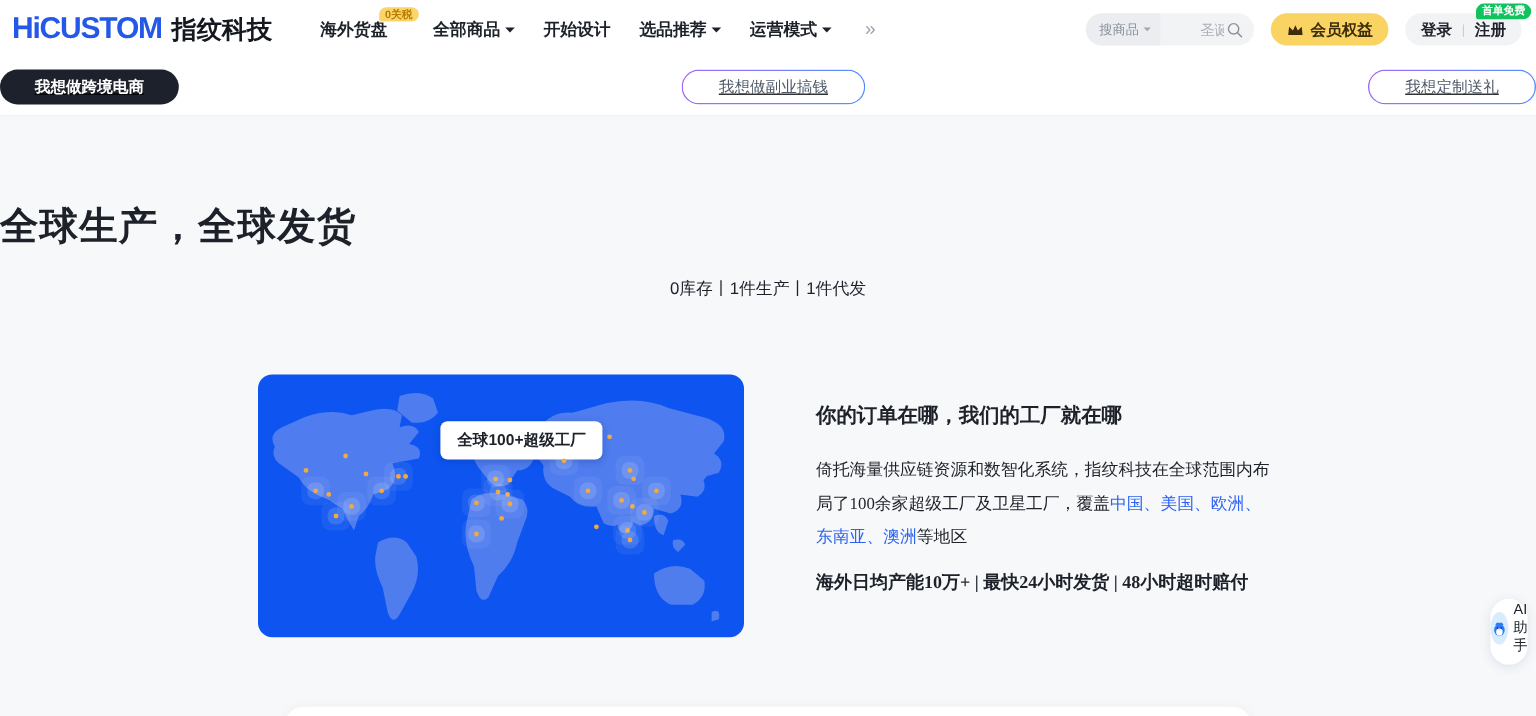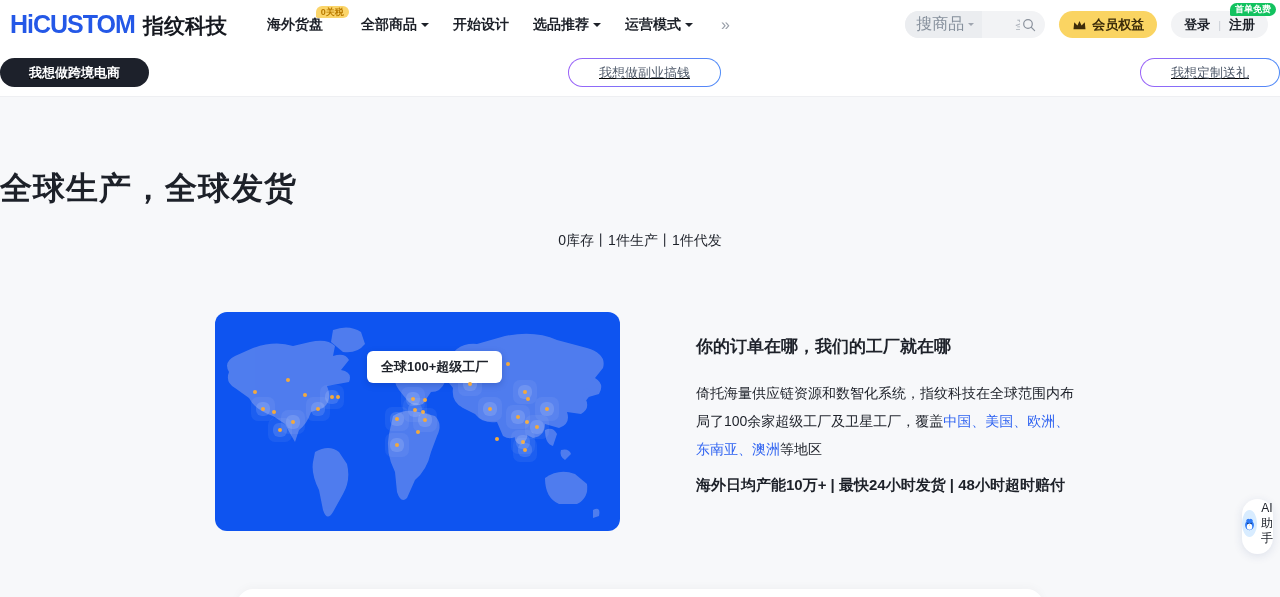--- a/index.html
+++ b/index.html
@@ -14,21 +14,21 @@
   .logo-cn { font-size:21px; font-weight:bold; color:#15181F; }
   .nav { display:flex; align-items:center; margin-left:28px; }
   .nav-item { position:relative; display:flex; align-items:center; gap:4px; font-size:14px; font-weight:bold; color:#1D2129; padding:0 12px; height:49px; cursor:pointer; white-space:nowrap; }
   .nav-item .caret { width:0; height:0; border:4px solid transparent; border-top-color:#1D2129; margin-top:4px; }
   .nav-badge { position:absolute; top:6px; right:-14px; background:#FBD56A; color:#B97A00; font-size:9px; font-weight:bold; line-height:12px; padding:0 5px; border-radius:7px 7px 7px 2px; }
   .nav-gap { width:14px; }
   .more { margin-left:16px; color:#9AA0AA; font-size:16px; cursor:pointer; letter-spacing:-2px; }
 
   .header-right { margin-left:auto; display:flex; align-items:center; gap:14px; }
   .searchbar { display:flex; align-items:center; background:#F2F3F5; border-radius:14px; height:27px; width:140px; overflow:hidden; }
-  .search-cat { display:flex; align-items:center; gap:4px; background:#EBEDF0; height:100%; padding:0 8px 0 11px; font-size:16px; color:#86909C; cursor:pointer; white-space:nowrap; }
+  .search-cat { display:flex; align-items:center; gap:4px; background:#EBEDF0; height:100%; padding:0 8px 0 11px; font-size:11px; color:#86909C; cursor:pointer; white-space:nowrap; }
   .search-cat .caret { width:0; height:0; border:3.5px solid transparent; border-top-color:#A0A6B0; margin-top:3px; }
   .search-input { flex:1; min-width:0; border:none; outline:none; background:transparent; font-size:12px; color:#1D2129; padding:0 2px 0 8px; font-family:inherit;margin-left:25px; }
   .search-input::placeholder { color:#A9AFB8; }
   .search-icon { display:flex; align-items:center; padding-right:9px; cursor:pointer; }
   .member-btn { display:flex; align-items:center; gap:5px; background:#FAD462; border:none; border-radius:14px; height:27px; padding:0 13px; font-size:13px; font-weight:bold; color:#3D2C0A; cursor:pointer; font-family:inherit; }
   .auth-pill { position:relative; display:flex; align-items:center; background:#F2F3F5; border-radius:14px; height:27px; padding:0 13px; font-size:13px; font-weight:bold; color:#1D2129; gap:8px; }
   .auth-pill .sep { color:#C9CDD4; font-weight:normal; font-size:11px; }
   .auth-link { cursor:pointer; }
   .promo-badge { position:absolute; top:-8px; right:-8px; background:#12C25F; color:#fff; font-size:9px; line-height:13px; padding:0 5px; border-radius:7px 7px 7px 2px; white-space:nowrap; }
 
@@ -44,21 +44,21 @@
   .hero-sub { margin-top:21px; text-align:center; font-size:14px; color:#1D2129; }
 
   
   .map-card { position:absolute; left:215px; top:215px; width:405px; height:219px; border-radius:12px; background:#0E54F0; overflow:hidden; }
   .map-card svg.land { position:absolute; inset:0; }
   .dot { position:absolute; width:4px; height:4px; margin:-2px 0 0 -2px; border-radius:50%; background:#F2A93E; }
   .dot.glow { box-shadow:0 0 0 5px rgba(255,255,255,0.13), 0 0 0 10px rgba(255,255,255,0.06); }
   .map-label { position:absolute; left:152px; top:39px; background:#fff; border-radius:6px; padding:7px 14px; font-size:13px; font-weight:bold; color:#1D2129; box-shadow:0 2px 6px rgba(10,40,120,0.25); white-space:nowrap; }
 
   
-  .feature { position:absolute; left:696px; top:238px; width:380px; }
+  .feature { position:absolute; left:680px; top:238px; width:380px;font-family:Liberation Serif, serif; }
   .feature-h { font-size:17px; font-weight:bold; color:#1D2129; }
   .feature-p { margin-top:21px; font-size:14px; line-height:28px; color:#1D2129; }
   .region-links { color:#2E62F1; cursor:pointer; }
   .feature-stats { margin-top:13px; font-size:15px; font-weight:bold; color:#1D2129; white-space:nowrap; }
 
   
   .bottom-card { position:absolute; left:237px; top:492px; width:806px; height:24px; background:#fff; border-radius:16px 16px 0 0; box-shadow:0 -2px 10px rgba(0,0,0,0.03); }
 
   
   .ai-widget { position:absolute; left:1242px; top:499px; width:31px; background:#fff; border-radius:16px; padding:2px 0 8px; box-shadow:0 2px 10px rgba(30,60,120,0.12); display:flex; flex-direction:row; align-items:center; gap:4px; cursor:pointer; }

